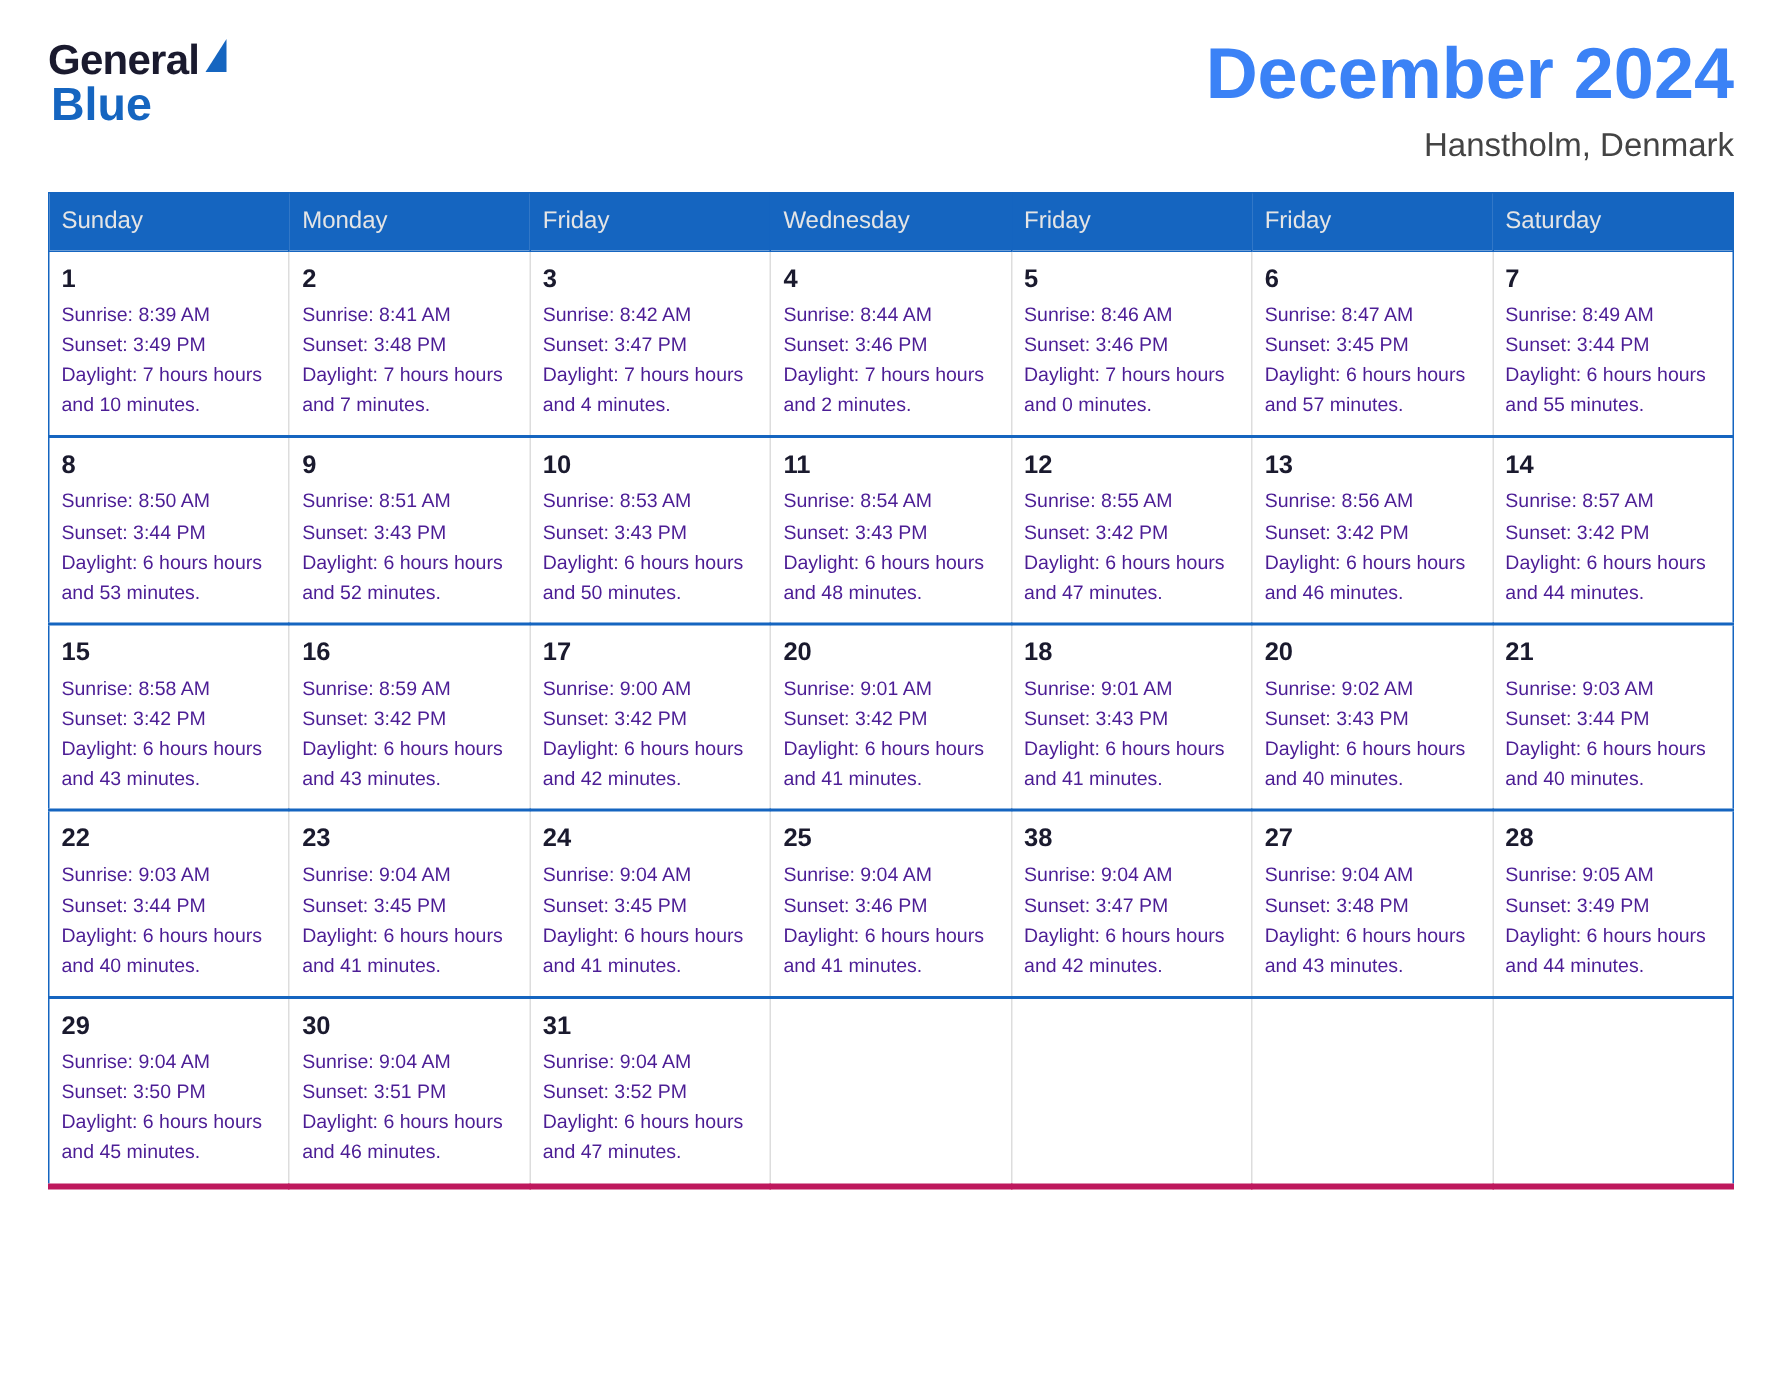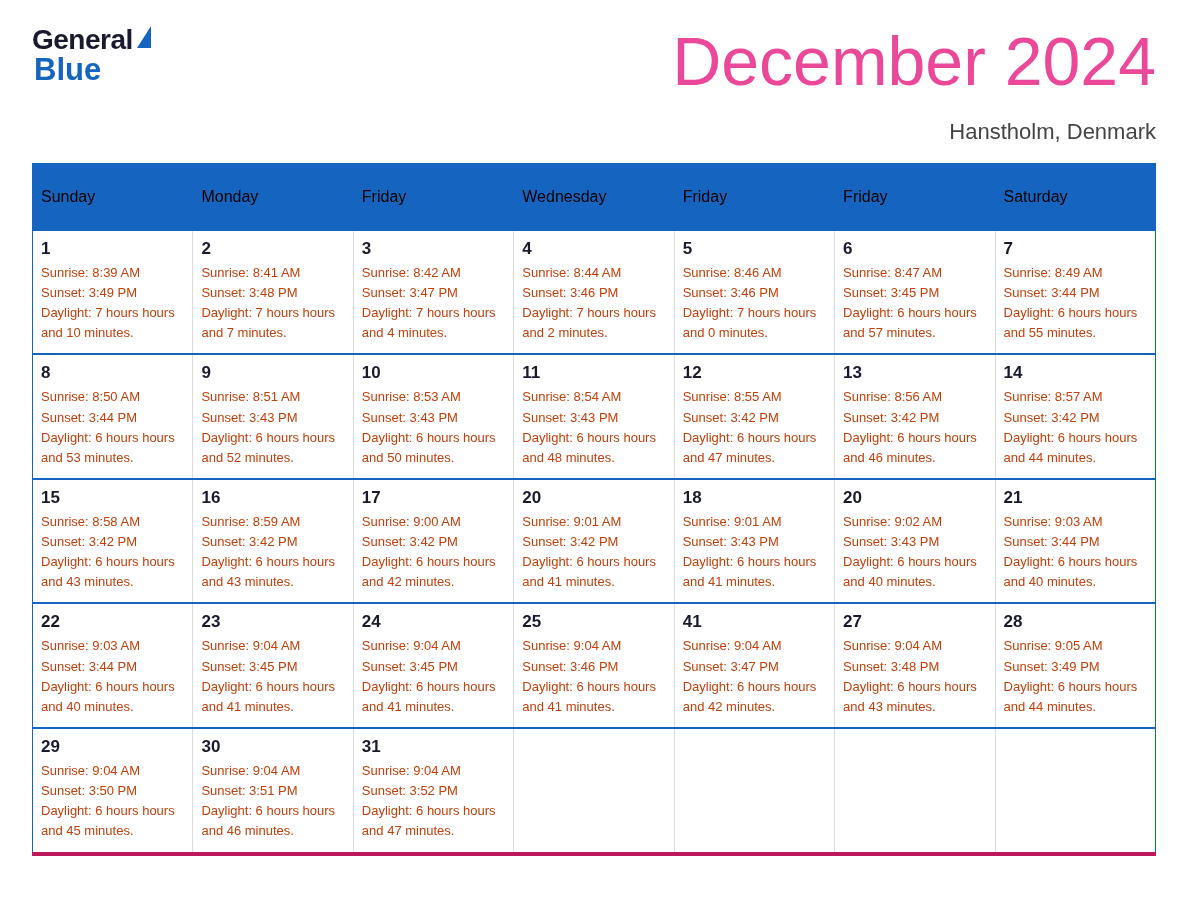--- a/index.html
+++ b/index.html
@@ -44,43 +44,43 @@
       font-size: 31px;
       font-weight: bold;
       color: #1565c0;
       margin-top: -4px;
       margin-left: 2px;
     }
     .title-section {
       text-align: right;
     }
     .month-title {
-      font-size: 68px;
-      font-weight: normal;
-      color: #ec4899;
+      font-size: 48px;
+      font-weight: bold;
+      color: #3b82f6;
       line-height: 1.1;
     }
     .location {
       font-size: 22px;
       color: #444;
-      margin-top: 20px;
+      margin-top: 7px;
     }
     table {
       width: 100%;
       border-collapse: collapse;
       table-layout: fixed;
     }
     thead tr {
       background-color: #1565c0;
     }
     thead th {
-      color: #000000;
+      color: #e5e5e5;
       font-size: 16px;
       font-weight: normal;
-      padding: 24px 8px;
+      padding: 10px 8px;
       text-align: left;
       border: 1px solid #1565c0;
     }
     tbody tr {
       border-bottom: 2px solid #1565c0;
     }
     tbody td {
       vertical-align: top;
       padding: 8px 8px 10px 8px;
       border-left: 1px solid #ddd;
@@ -94,21 +94,21 @@
     tbody td:last-child { border-right: 1px solid #1565c0; }
     .day-num {
       font-size: 17px;
       font-weight: bold;
       color: #1a1a2e;
       display: block;
       margin-bottom: 4px;
     }
     .day-info {
       font-size: 13px;
-      color: #c2410c;
+      color: #4c1d95;
       line-height: 1.55;
     }
     tbody tr:last-child {
       border-bottom: 4px solid #be185d;
     }
     .empty-cell {
       background: #fff;
     }
   </style>
 </head>
@@ -166,21 +166,21 @@
         <td><span class="day-num">20</span><span class="day-info">Sunrise: 9:01 AM<br>Sunset: 3:42 PM<br>Daylight: 6 hours hours<br>and 41 minutes.</span></td>
         <td><span class="day-num">18</span><span class="day-info">Sunrise: 9:01 AM<br>Sunset: 3:43 PM<br>Daylight: 6 hours hours<br>and 41 minutes.</span></td>
         <td><span class="day-num">20</span><span class="day-info">Sunrise: 9:02 AM<br>Sunset: 3:43 PM<br>Daylight: 6 hours hours<br>and 40 minutes.</span></td>
         <td><span class="day-num">21</span><span class="day-info">Sunrise: 9:03 AM<br>Sunset: 3:44 PM<br>Daylight: 6 hours hours<br>and 40 minutes.</span></td>
       </tr>
       <tr>
         <td><span class="day-num">22</span><span class="day-info">Sunrise: 9:03 AM<br>Sunset: 3:44 PM<br>Daylight: 6 hours hours<br>and 40 minutes.</span></td>
         <td><span class="day-num">23</span><span class="day-info">Sunrise: 9:04 AM<br>Sunset: 3:45 PM<br>Daylight: 6 hours hours<br>and 41 minutes.</span></td>
         <td><span class="day-num">24</span><span class="day-info">Sunrise: 9:04 AM<br>Sunset: 3:45 PM<br>Daylight: 6 hours hours<br>and 41 minutes.</span></td>
         <td><span class="day-num">25</span><span class="day-info">Sunrise: 9:04 AM<br>Sunset: 3:46 PM<br>Daylight: 6 hours hours<br>and 41 minutes.</span></td>
-        <td><span class="day-num">41</span><span class="day-info">Sunrise: 9:04 AM<br>Sunset: 3:47 PM<br>Daylight: 6 hours hours<br>and 42 minutes.</span></td>
+        <td><span class="day-num">38</span><span class="day-info">Sunrise: 9:04 AM<br>Sunset: 3:47 PM<br>Daylight: 6 hours hours<br>and 42 minutes.</span></td>
         <td><span class="day-num">27</span><span class="day-info">Sunrise: 9:04 AM<br>Sunset: 3:48 PM<br>Daylight: 6 hours hours<br>and 43 minutes.</span></td>
         <td><span class="day-num">28</span><span class="day-info">Sunrise: 9:05 AM<br>Sunset: 3:49 PM<br>Daylight: 6 hours hours<br>and 44 minutes.</span></td>
       </tr>
       <tr>
         <td><span class="day-num">29</span><span class="day-info">Sunrise: 9:04 AM<br>Sunset: 3:50 PM<br>Daylight: 6 hours hours<br>and 45 minutes.</span></td>
         <td><span class="day-num">30</span><span class="day-info">Sunrise: 9:04 AM<br>Sunset: 3:51 PM<br>Daylight: 6 hours hours<br>and 46 minutes.</span></td>
         <td><span class="day-num">31</span><span class="day-info">Sunrise: 9:04 AM<br>Sunset: 3:52 PM<br>Daylight: 6 hours hours<br>and 47 minutes.</span></td>
         <td class="empty-cell"></td>
         <td class="empty-cell"></td>
         <td class="empty-cell"></td>

